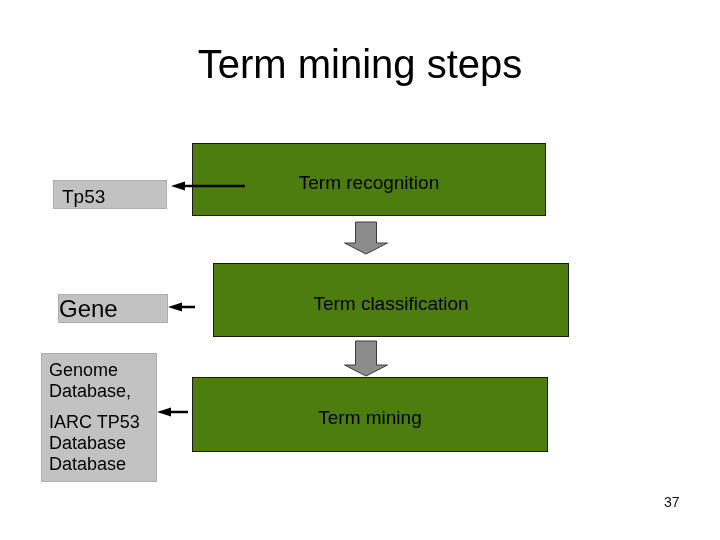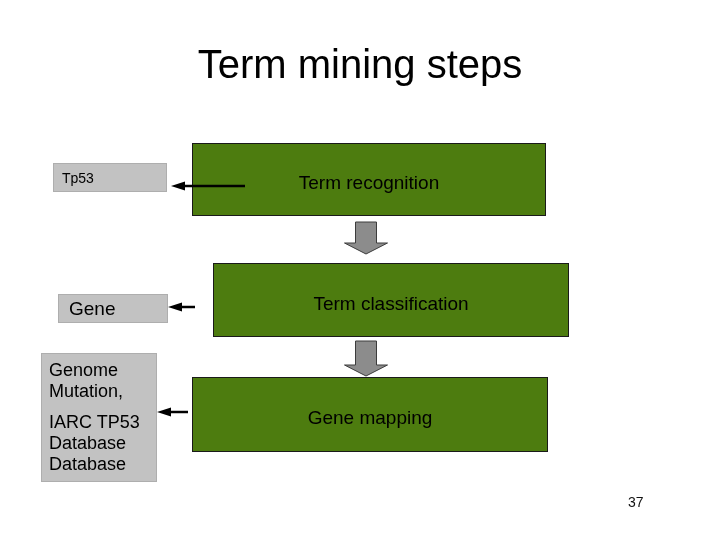--- a/index.html
+++ b/index.html
@@ -44,74 +44,74 @@
   .step-3 { left: 192px; top: 377px; width: 356px; height: 75px; }
   .output-box {
     position: absolute;
     background: #C2C2C2;
     border: 1px solid #aeaeae;
     box-sizing: border-box;
     color: #000000;
     z-index: 1;
   }
   .output-1 {
-    left: 53px; top: 163px; width: 114px; height: 29px;
-    display: flex; align-items: center;
-    padding-left: 8px; font-size: 14px;
+    left: 53px; top: 180px; width: 114px; height: 29px;
+    display: flex; align-items: flex-end;
+    padding-left: 8px; font-size: 19px;
   }
   .output-2 {
     left: 58px; top: 294px; width: 110px; height: 29px;
     display: flex; align-items: center;
-    padding-left: 10px; font-size: 19px;
+    padding-left: 0; font-size: 24px;
   }
   .output-3 {
     left: 41px; top: 353px; width: 116px; height: 129px;
     padding: 6px 4px 0 7px;
     font-size: 18px;
     line-height: 21px;
   }
   .output-3 .para { margin: 0 0 10px 0; }
   .arrow-overlay {
     position: absolute; left: 0; top: 0;
     width: 720px; height: 540px;
     z-index: 2;
     pointer-events: none;
   }
   .page-number {
-    position: absolute; left: 628px; top: 494px;
+    position: absolute; left: 664px; top: 494px;
     font-size: 14px;
     color: #111111;
     z-index: 1;
   }
 </style>
 </head>
 <body>
 
 <div class="slide">
 
   <h1 class="slide-title">Term mining steps</h1>
 
   <div class="step-box step-1">
     <span>Term recognition</span>
   </div>
   <div class="step-box step-2">
     <span>Term classification</span>
   </div>
   <div class="step-box step-3">
-    <span>Gene mapping</span>
+    <span>Term mining</span>
   </div>
 
   <div class="output-box output-1">
     <span>Tp53</span>
   </div>
   <div class="output-box output-2">
     <span>Gene</span>
   </div>
   <div class="output-box output-3">
-    <div class="para">Genome Mutation,</div>
+    <div class="para">Genome Database,</div>
     <div class="para">IARC TP53 Database Database</div>
   </div>
 
   <svg class="arrow-overlay" width="720" height="540" viewBox="0 0 720 540" xmlns="http://www.w3.org/2000/svg">
 
     <polygon points="355.5,222 376.5,222 376.5,243 387.5,243 366,254 344.5,243 355.5,243" fill="#8C8C8C" stroke="#3C3C3C" stroke-width="1"></polygon>
 
     <polygon points="355.5,341 376.5,341 376.5,365 387.5,365 366,376 344.5,365 355.5,365" fill="#8C8C8C" stroke="#3C3C3C" stroke-width="1"></polygon>
 
     <g>

